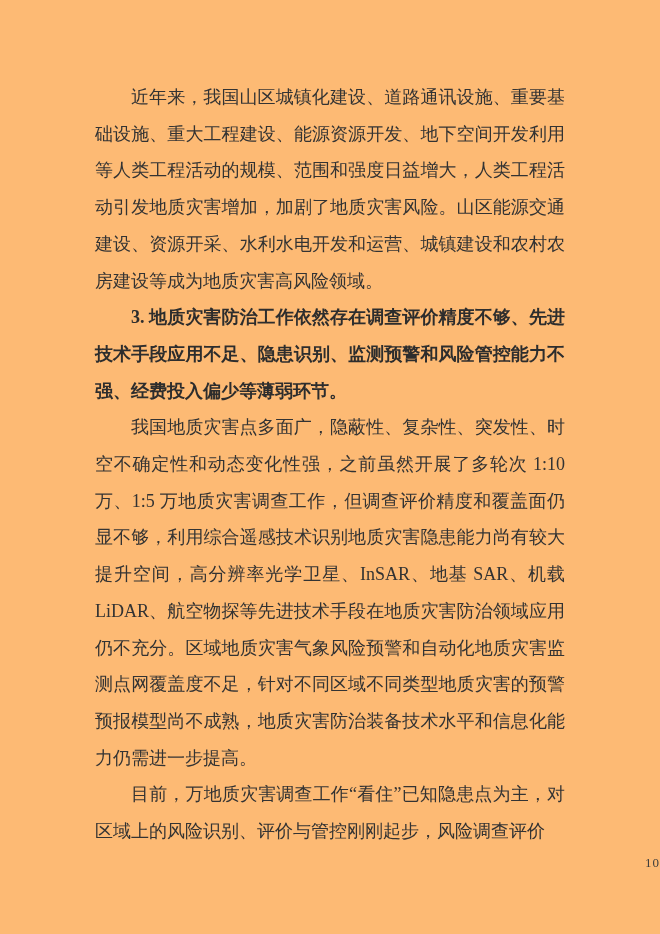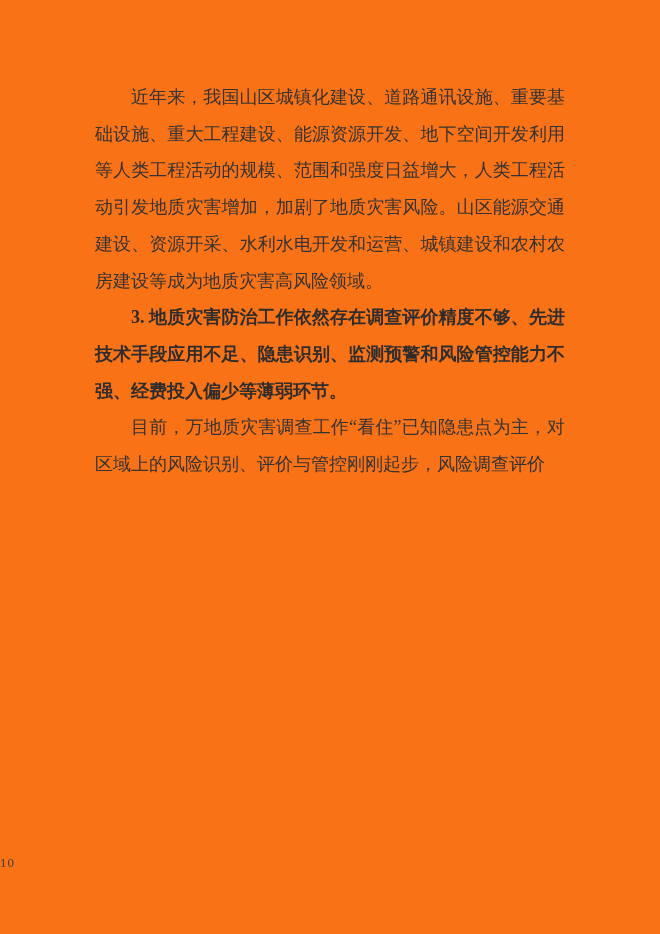--- a/index.html
+++ b/index.html
@@ -4,21 +4,21 @@
 <style>
   html, body {
     margin: 0;
     padding: 0;
     background: #ffffff;
   }
   .page {
     position: relative;
     width: 660px;
     height: 934px;
-    background: #f97316;
+    background: #fdba74;
     overflow: hidden;
     font-family: "Liberation Serif", "DejaVu Serif", serif;
   }
   .content {
     position: absolute;
     left: 95px;
     top: 79px;
     width: 470px;
     color: #333333;
     font-size: 18px;
@@ -33,34 +33,35 @@
   }
   .content p.bold {
     font-weight: 700;
     color: #2d2d2d;
   }
   .page-footer {
     position: absolute;
     left: 0;
     top: 855px;
     width: 660px;
-    text-align: left;
+    text-align: right;
     font-size: 13px;
     color: #3d3d3d;
     letter-spacing: 1px;
   }
 </style>
 </head>
 <body>
 
 <div class="page">
 
   <div class="content">
     <p>近年来，我国山区城镇化建设、道路通讯设施、重要基础设施、重大工程建设、能源资源开发、地下空间开发利用等人类工程活动的规模、范围和强度日益增大，人类工程活动引发地质灾害增加，加剧了地质灾害风险。山区能源交通建设、资源开采、水利水电开发和运营、城镇建设和农村农房建设等成为地质灾害高风险领域。</p>
     <p class="bold">3. 地质灾害防治工作依然存在调查评价精度不够、先进技术手段应用不足、隐患识别、监测预警和风险管控能力不强、经费投入偏少等薄弱环节。</p>
+    <p>我国地质灾害点多面广，隐蔽性、复杂性、突发性、时空不确定性和动态变化性强，之前虽然开展了多轮次 1:10 万、1:5 万地质灾害调查工作，但调查评价精度和覆盖面仍显不够，利用综合遥感技术识别地质灾害隐患能力尚有较大提升空间，高分辨率光学卫星、InSAR、地基 SAR、机载 LiDAR、航空物探等先进技术手段在地质灾害防治领域应用仍不充分。区域地质灾害气象风险预警和自动化地质灾害监测点网覆盖度不足，针对不同区域不同类型地质灾害的预警预报模型尚不成熟，地质灾害防治装备技术水平和信息化能力仍需进一步提高。</p>
     <p>目前，万地质灾害调查工作“看住”已知隐患点为主，对区域上的风险识别、评价与管控刚刚起步，风险调查评价</p>
   </div>
 
   <div class="page-footer">
     <span>10</span>
   </div>
 
 </div>
 
 </body></html>

